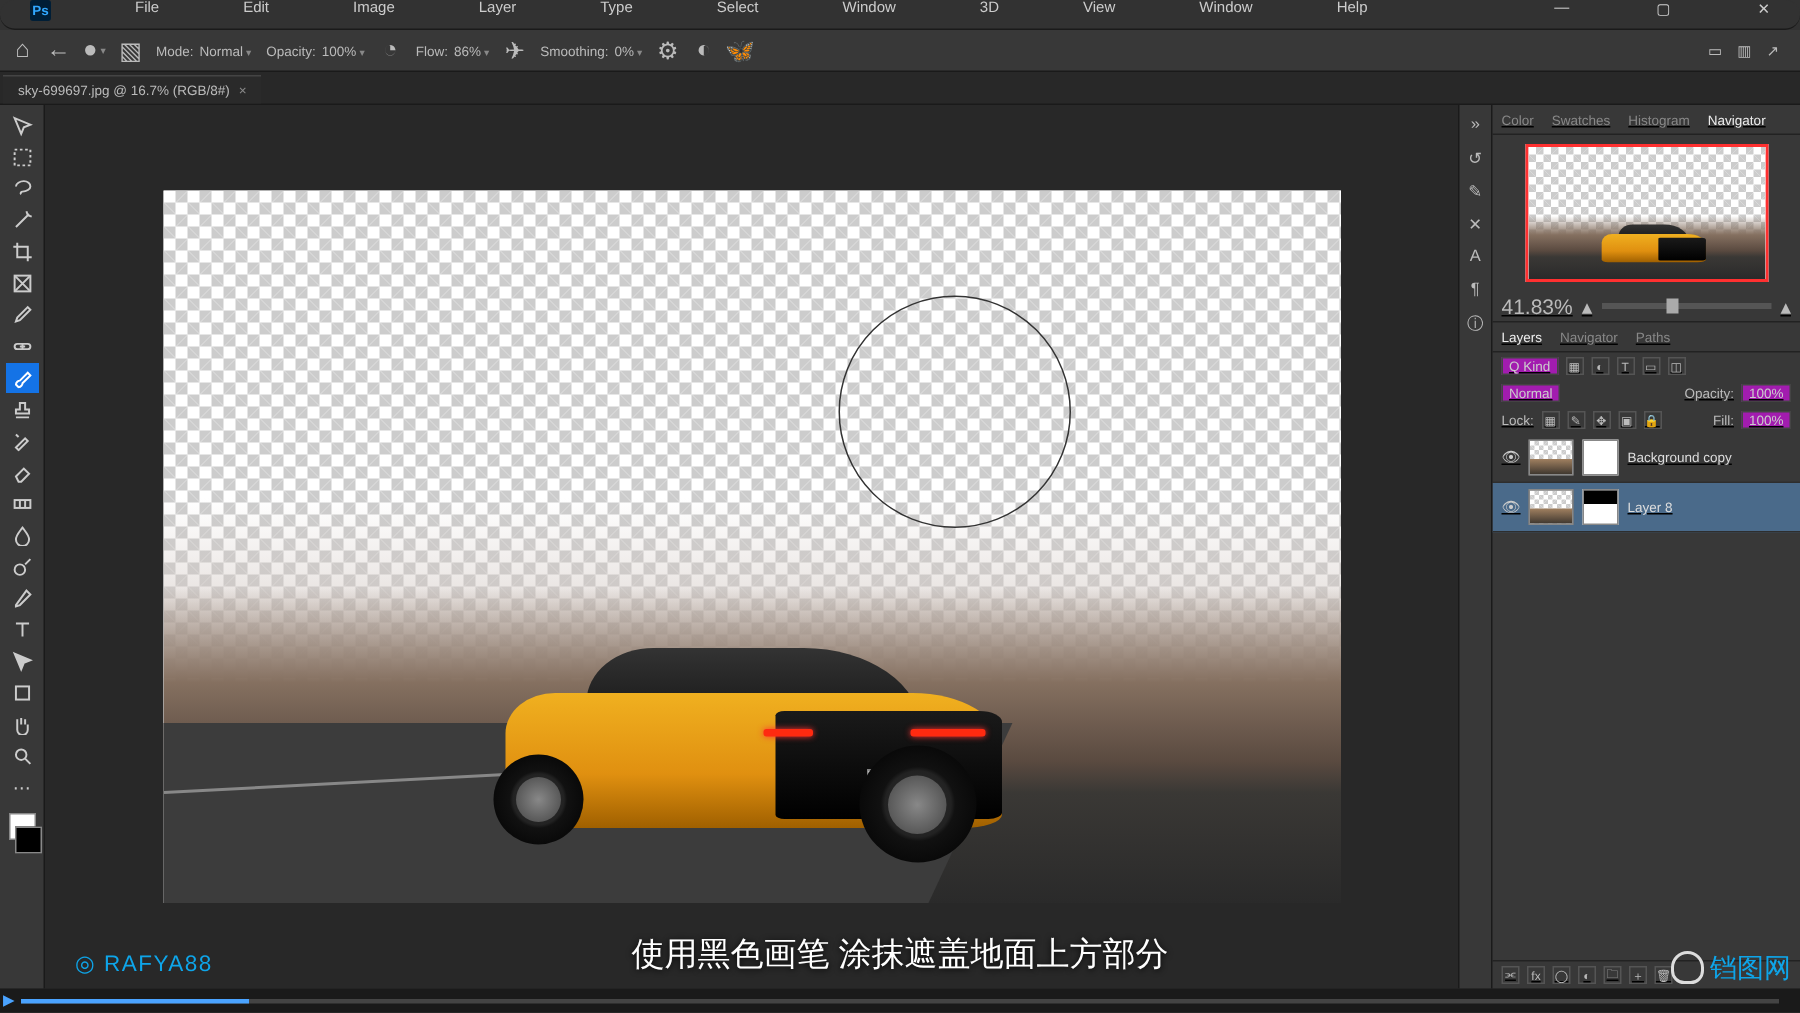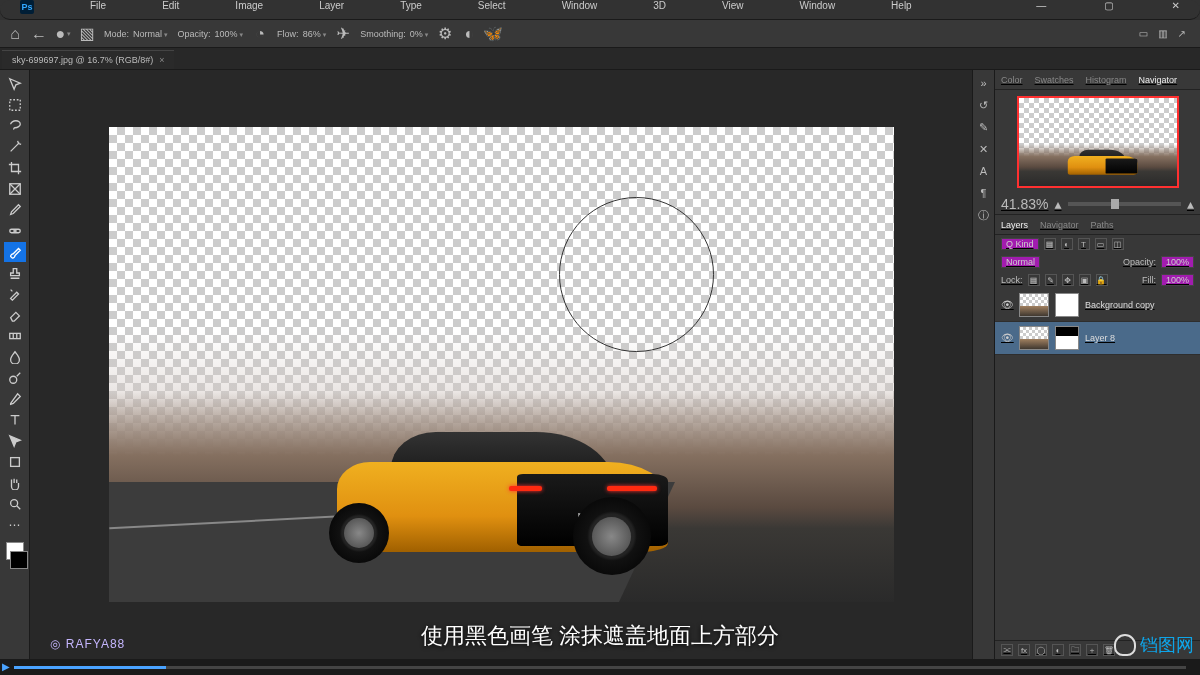--- a/index.html
+++ b/index.html
@@ -71,21 +71,21 @@
 .layer.sel { background: #4a6a8a; }
 .eye { width: 12px; height: 12px; color: #ccc; font-size: 10px; }
 .thumb { width: 30px; height: 24px; background: #666; border: 1px solid #888; position: relative; overflow: hidden; }
 .thumb .checker { background-size: 6px 6px; background-position: 0 0,0 3px,3px -3px,-3px 0; }
 .thumb .gmini { position: absolute; left:0; right:0; bottom:0; height: 10px; background: linear-gradient(#a08060,#403830); }
 .mask { width: 24px; height: 24px; background: #fff; border: 1px solid #888; position: relative; }
 .mask.withblack::after { content:""; position:absolute; left:0; right:0; top:0; height: 40%; background:#000; }
 .mask.all-white { background:#fff; }
 .lname { font-size: 9px; color: #ddd; }
 .subtitle { position: absolute; bottom: 24px; left: 50%; transform: translateX(-50%); color: #fff; font-size: 22px; font-family: "Microsoft YaHei","SimHei",sans-serif; text-shadow: 0 1px 4px #000; white-space: nowrap; }
-.watermark-l { position: absolute; bottom: 24px; left: 50px; color: #c4b5fd; font-size: 12px; letter-spacing: 1px; }
+.watermark-l { position: absolute; bottom: 24px; left: 50px; color: #0ea5e9; font-size: 15px; letter-spacing: 1px; }
 .watermark-r { position: absolute; bottom: 18px; right: 6px; color: #0ea5e9; font-size: 18px; font-family: "SimHei",sans-serif; display: flex; align-items: center; gap: 4px; }
 .watermark-r .wmico { width: 22px; height: 22px; border: 2px solid #ddd; border-radius: 50% 50% 40% 40%; }
 .videobar { position: absolute; left: 0; right: 0; bottom: 0; height: 16px; background: #1a1a1a; }
 .videobar .prog { position: absolute; left: 14px; top: 7px; right: 14px; height: 3px; background: #444; }
 .videobar .prog .fill { position: absolute; left: 0; top: 0; bottom: 0; width: 13%; background: #4aa3ff; }
 .videobar .play { position: absolute; left: 2px; top: 2px; color: #4aa3ff; font-size: 10px; }
 .spacer2 { flex: 1; }
 .rtop { display: flex; gap: 10px; margin-left: auto; padding-right: 6px; color: #bbb; font-size: 10px; }
 </style>
 </head>

